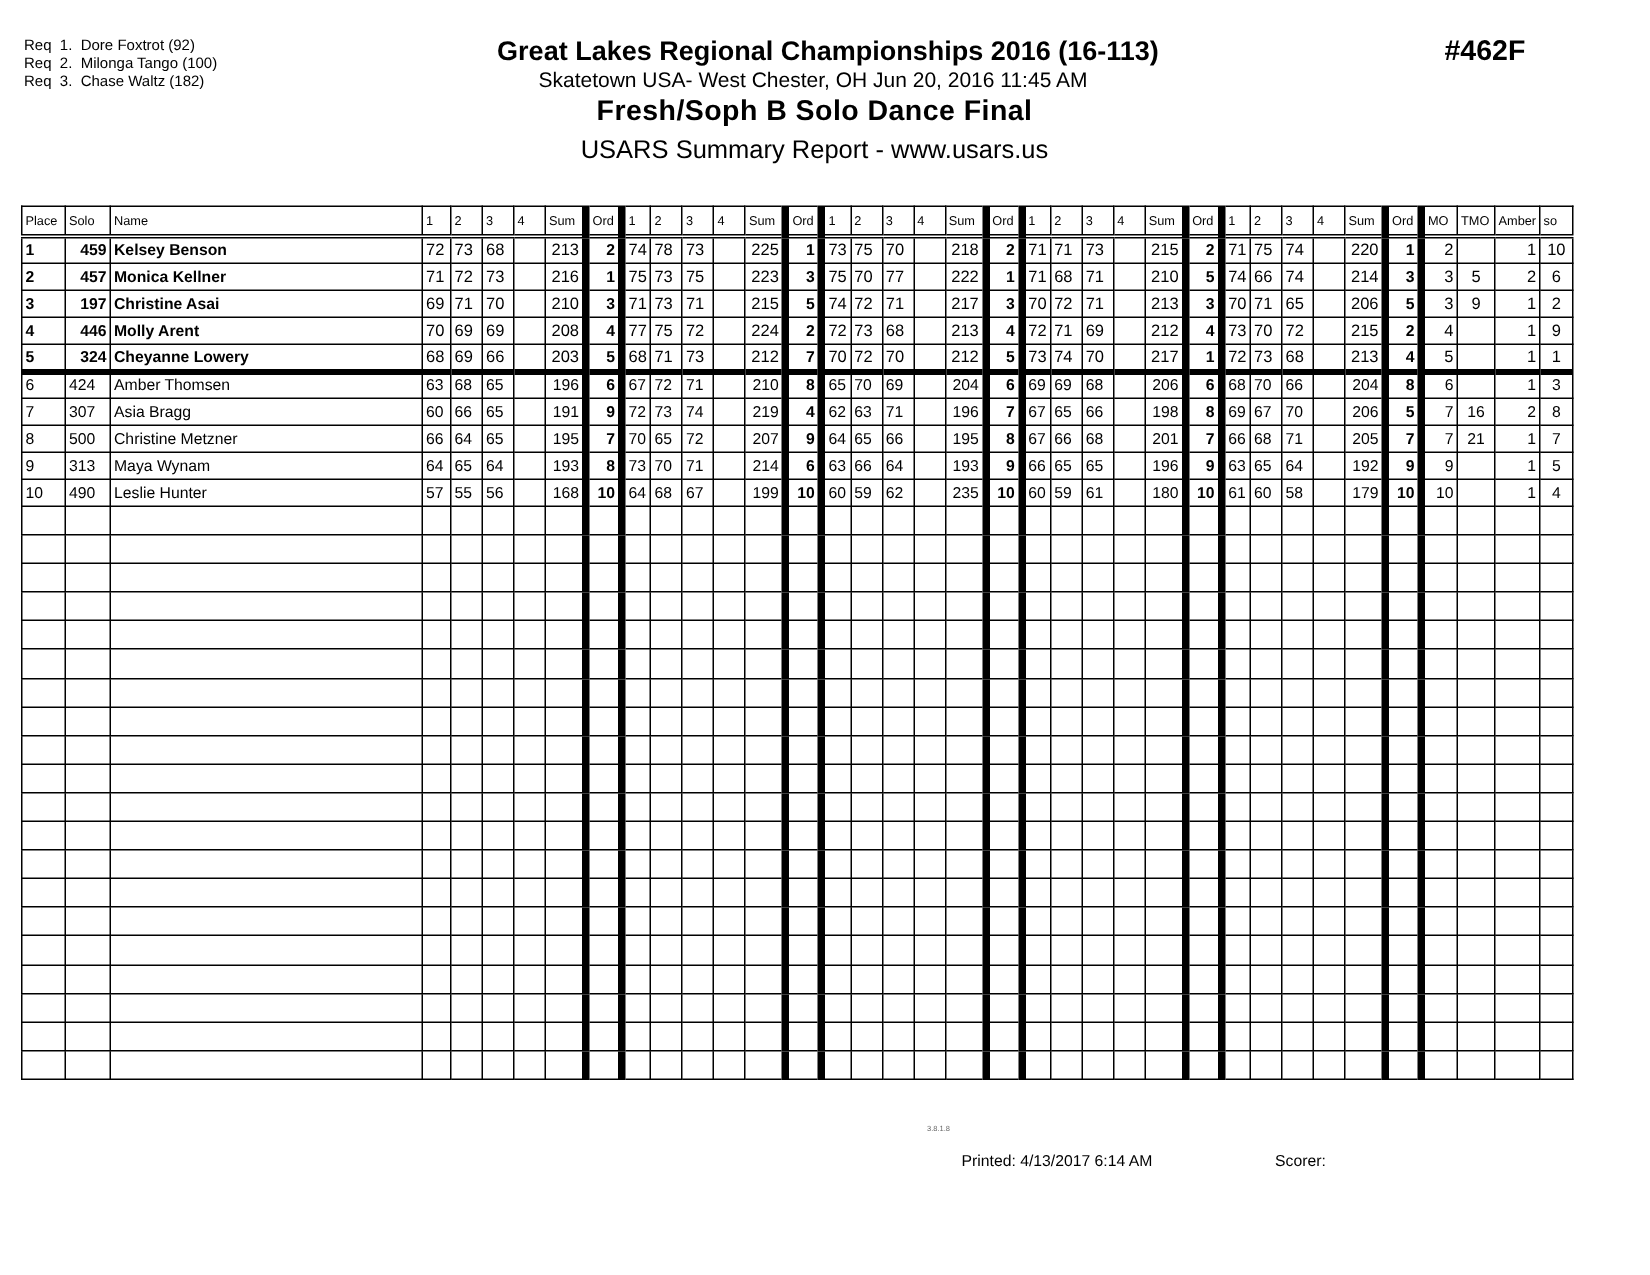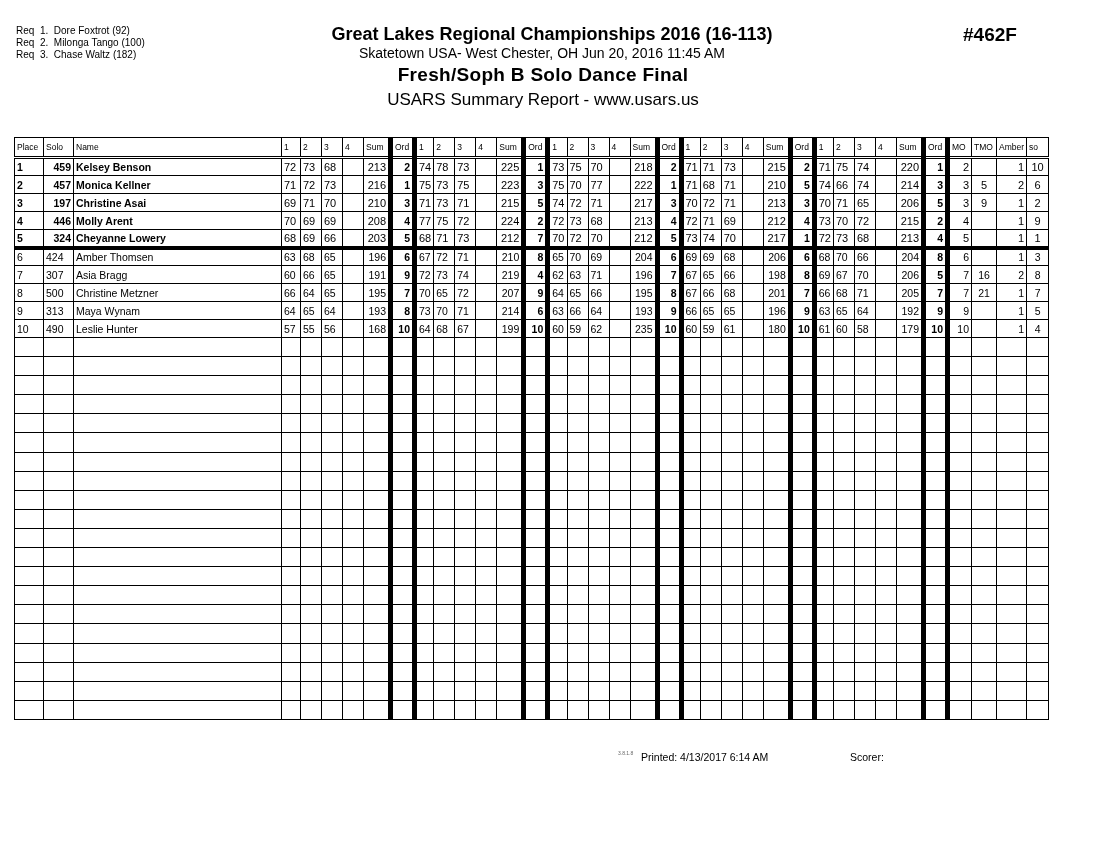--- a/index.html
+++ b/index.html
@@ -17,21 +17,21 @@
   table.grid tr.colhdr td{height:20px;font-size:8.5px;border-bottom:3px double #000;}
   table.grid td.blank{border:none;}
   td.num{text-align:right;}
   td.c{text-align:center;}
   td.ord{text-align:right;font-weight:bold;font-size:12px;border-left:5px solid #000 !important;}
   tr.top td{font-weight:bold;font-size:11px;}
   tr.top td.sc{font-weight:normal;font-size:11px;}
   tr.sep td{border-bottom:4px solid #000;}
   tr.data td{font-size:10.5px;}
   td.judgeL{border-left:5px solid #000 !important;}
-  .footer{position:absolute;top:751px;font-size:10.5px;}
+  .footer{position:absolute;top:768px;font-size:10.5px;}
   .ver{position:absolute;left:618px;top:750px;font-size:5px;color:#666;}
 </style>
 </head>
 <body>
 
 <div class="req">
   <div>Req  1.  Dore Foxtrot (92)</div>
   <div>Req  2.  Milonga Tango (100)</div>
   <div>Req  3.  Chase Waltz (182)</div>
 </div>

